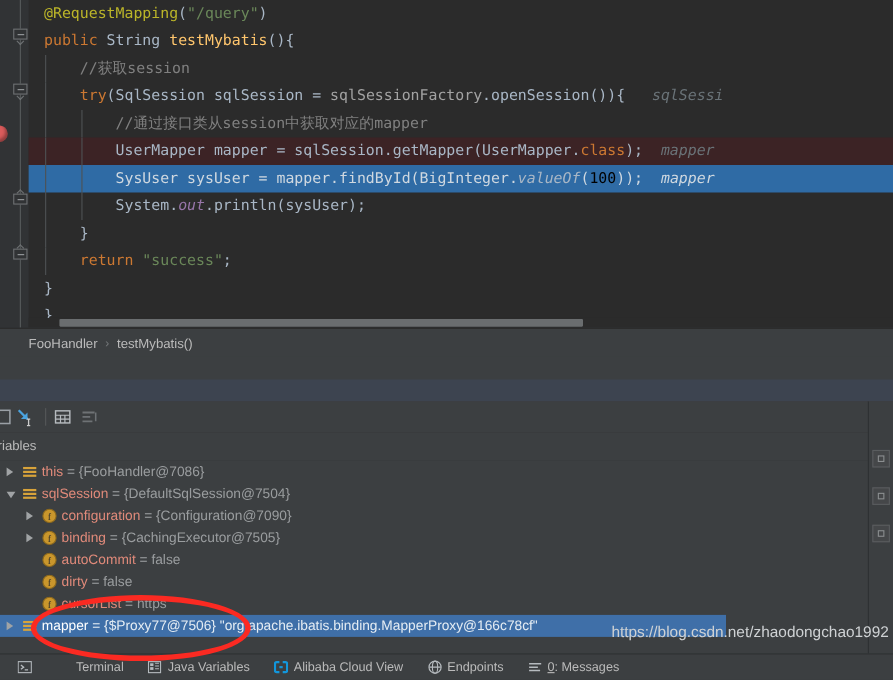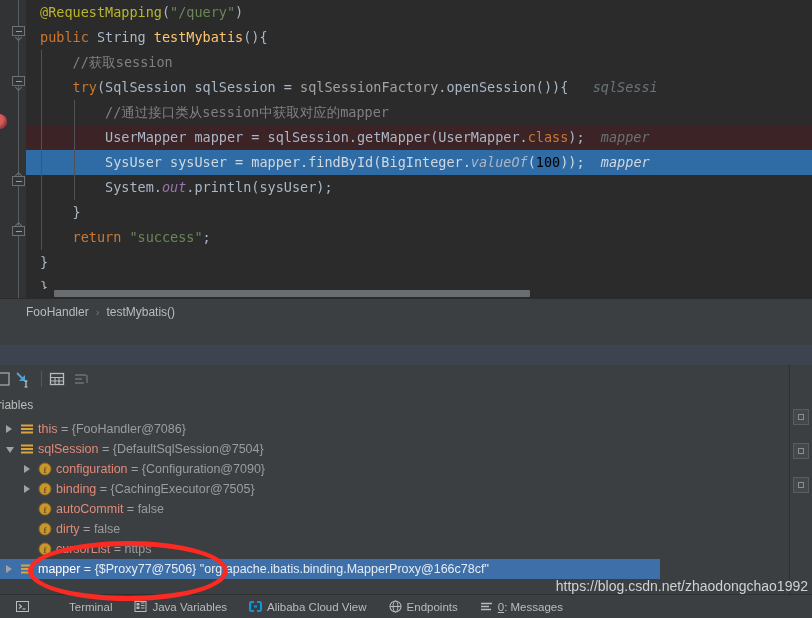--- a/index.html
+++ b/index.html
@@ -188,21 +188,21 @@
   .sb-item {
     display: flex; align-items: center; gap: 5px;
     font-size: 11.5px; color: #bbbbbb; margin-right: 22px; white-space: nowrap;
   }
   .sb-item:first-child { margin-left: 16px; gap: 40px; }
   .sb-ico { width: 13px; height: 13px; display: inline-block; position: relative; }
   .u { text-decoration: underline; }
 
   
   .watermark {
-    position: absolute; right: 4px; bottom: 24px;
+    position: absolute; right: 4px; bottom: 36px;
     font-size: 14px; color: #cfd2d4;
     font-family: "Liberation Sans", sans-serif;
   }
 
   
   .annot-ellipse {
     position: absolute; left: 28px; top: 541px;
     width: 190px; height: 50px;
     border: 5px solid #fb2a22; border-radius: 50%;
     pointer-events: none;

